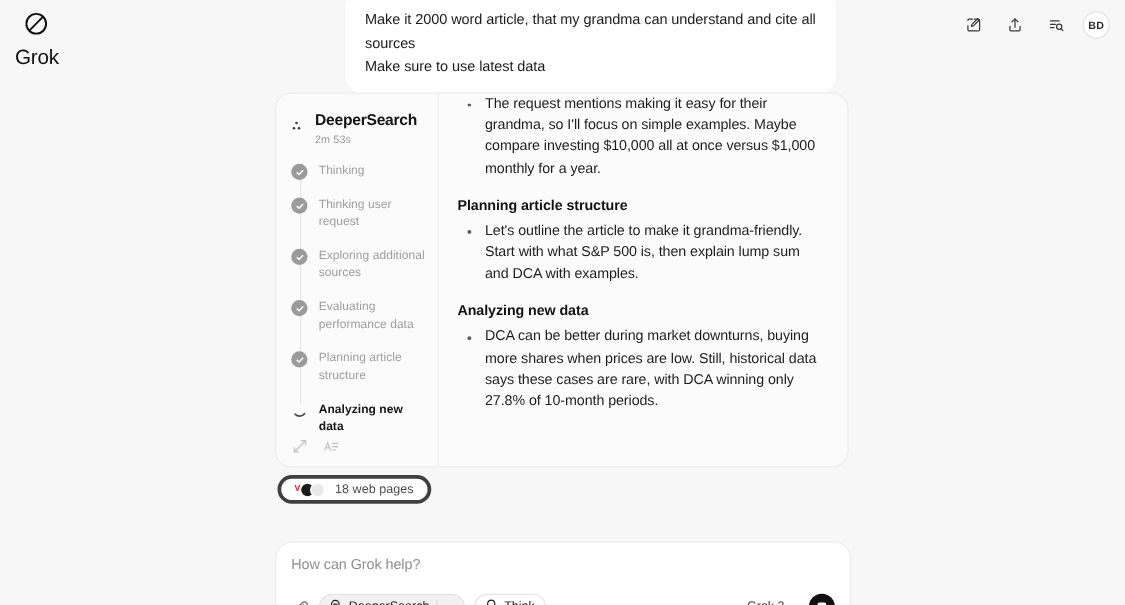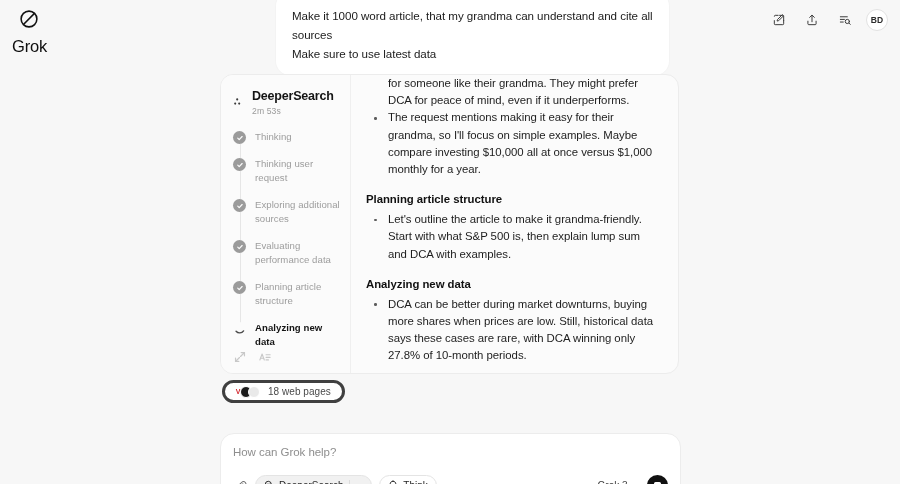--- a/index.html
+++ b/index.html
@@ -408,21 +408,21 @@
         <line x1="4" y1="15.5" x2="9" y2="15.5"></line>
         <circle cx="16" cy="14.5" r="3.6"></circle>
         <line x1="18.7" y1="17.2" x2="21" y2="19.5"></line>
       </svg>
     </div>
     <div class="avatar">BD</div>
   </div>
 </div>
 
 <div class="user-msg">
-  <p>Make it 1000 word article, that my grandma can understand and cite all sources</p>
+  <p>Make it 2000 word article, that my grandma can understand and cite all sources</p>
   <p>Make sure to use latest data</p>
 </div>
 
 <div class="ds-card">
 
   <div class="ds-sidebar">
     <div class="ds-head">
       <span class="ds-head-icon">
         <svg viewBox="0 0 12 12" width="12" height="12" fill="#3a3a3a">
           <circle cx="2.2" cy="8.6" r="1.05"></circle>
@@ -521,21 +521,20 @@
           <line x1="8.2" y1="7.4" x2="13" y2="7.4"></line>
           <line x1="8.2" y1="10.4" x2="11" y2="10.4"></line>
         </svg>
       </div>
     </div>
   </div>
 
   <div class="ds-body">
     <div class="ds-scroll">
 
-      <div class="ds-body-text ds-cont">for someone like their grandma. They might prefer DCA for peace of mind, even if it underperforms.</div>
 
       <ul class="ds-list">
         <li class="ds-body-text">The request mentions making it easy for their grandma, so I'll focus on simple examples. Maybe compare investing $10,000 all at once versus $1,000 monthly for a year.</li>
       </ul>
 
       <div class="ds-h">Planning article structure</div>
 
       <ul class="ds-list">
         <li class="ds-body-text">Let's outline the article to make it grandma-friendly. Start with what S&amp;P 500 is, then explain lump sum and DCA with examples.</li>
       </ul>

